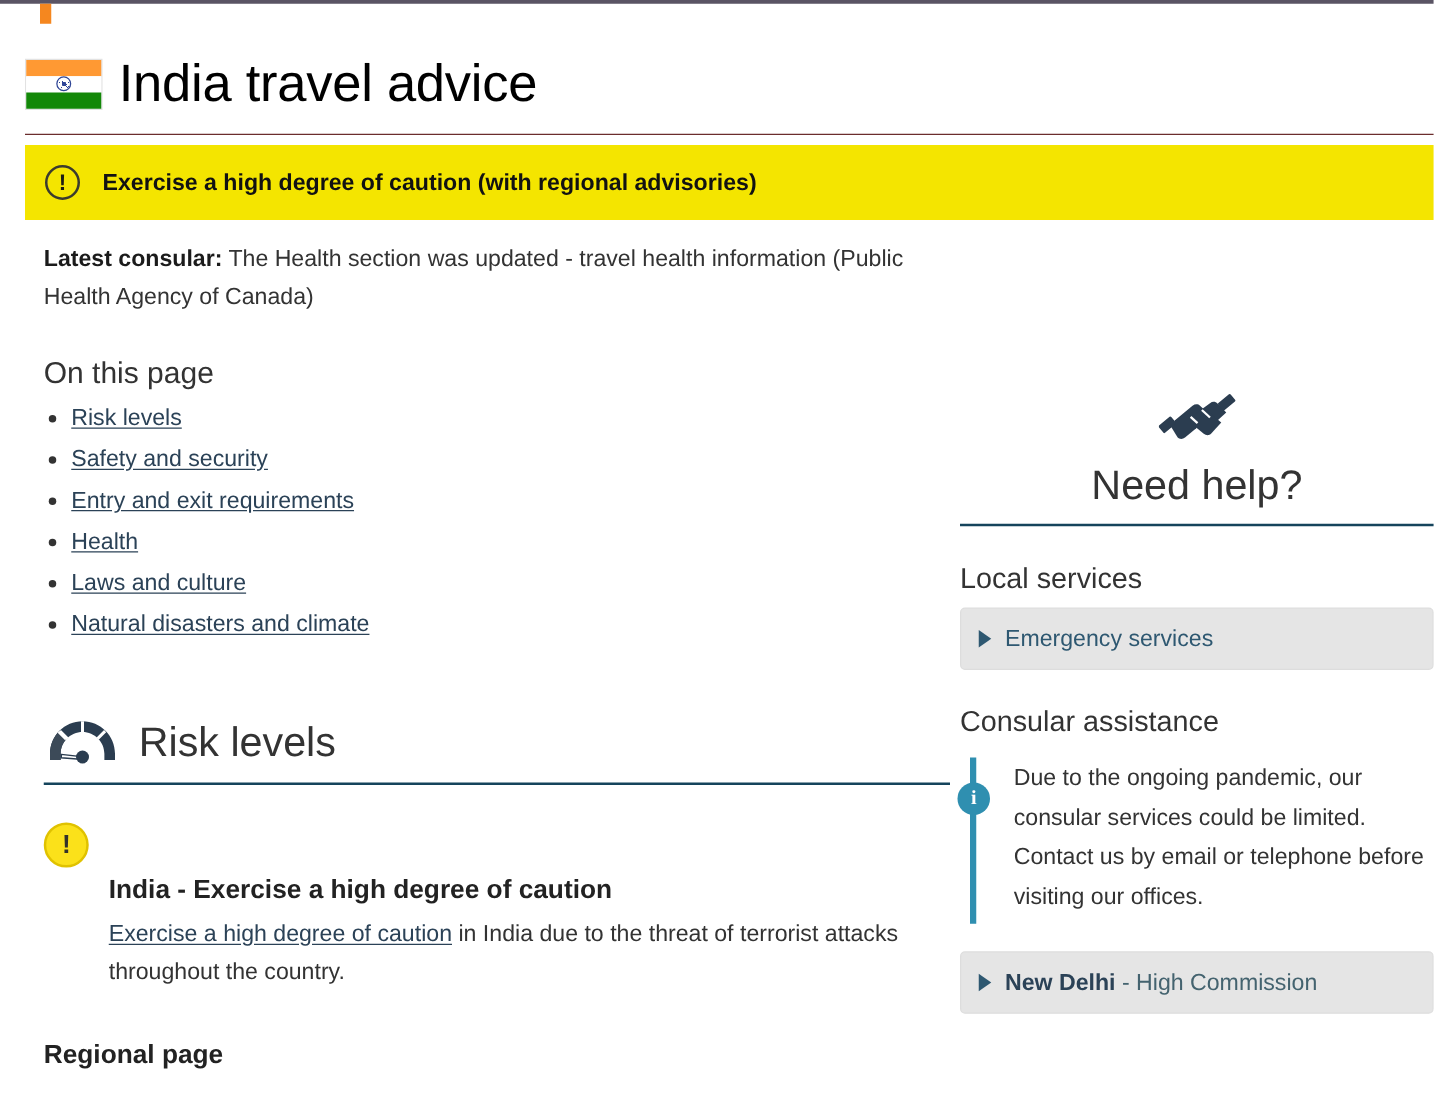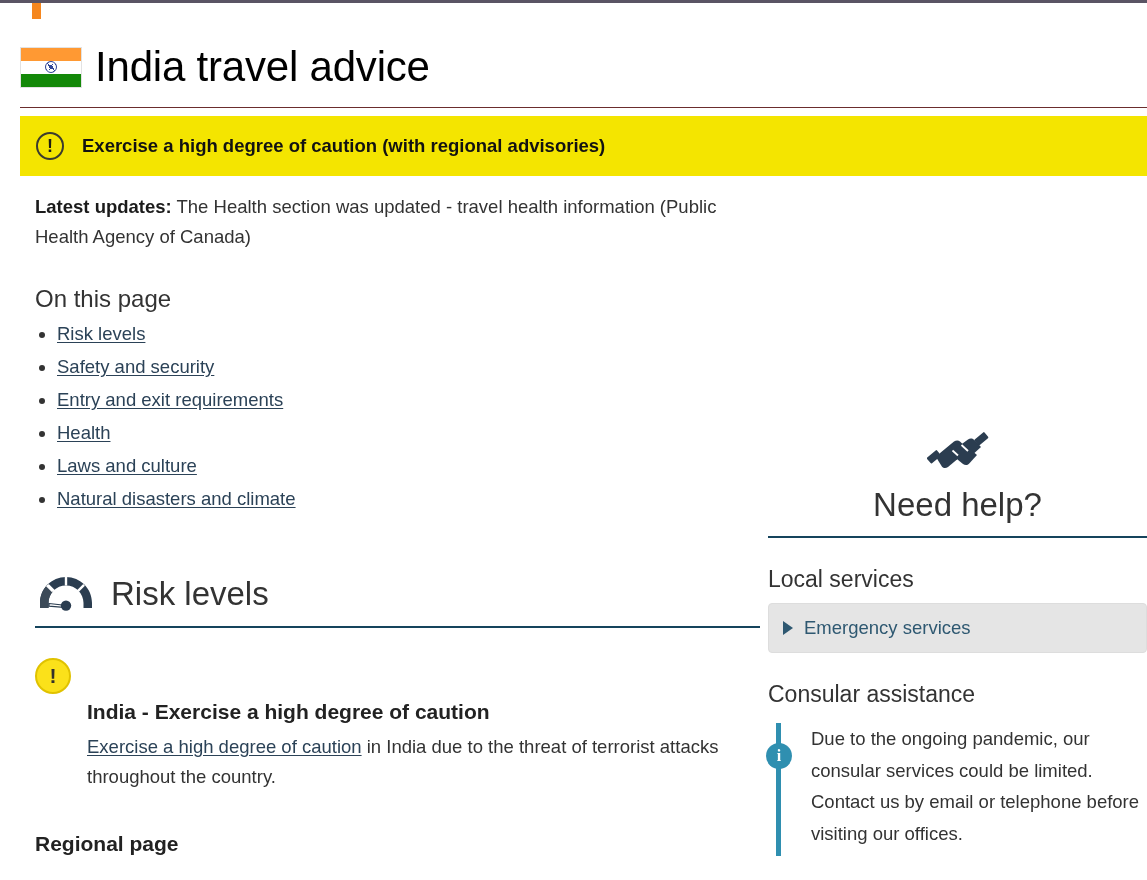--- a/index.html
+++ b/index.html
@@ -123,21 +123,21 @@
     margin: 0 0 17px 0;
     font-size: 18.5px;
     line-height: 1.62;
     color: #333333;
   }
   .updates .lbl { font-weight: 700; color: #1b1b1b; }
 
   
   .columns {
     display: flex;
-    align-items: flex-end;
+    align-items: center;
   }
   .col-main {
     width: 760px;
     flex: 0 0 760px;
     padding-left: 35px;
   }
   .col-side {
     flex: 1 1 auto;
     padding-left: 8px;
     padding-right: 0px;
@@ -320,21 +320,21 @@
     <h1 class="page-title">India travel advice</h1>
   </div>
   <hr class="title-rule">
 
   <div class="alert-banner">
     <span class="alert-icon">!</span>
     <span class="alert-text">Exercise a high degree of caution (with regional advisories)</span>
   </div>
 
   <div class="updates">
-    <p><span class="lbl">Latest updates:</span><span> The Health section was updated - travel health information (Public Health Agency of Canada)</span></p>
+    <p><span class="lbl">Latest consular:</span><span> The Health section was updated - travel health information (Public Health Agency of Canada)</span></p>
   </div>
 
   <div class="columns">
 
     <div class="col-main">
 
       <h2 class="onthispage">On this page</h2>
       <ul class="toc">
         <li><a href="#">Risk levels</a></li>
         <li><a href="#">Safety and security</a></li>
@@ -414,17 +414,23 @@
           </div>
         </div>
 
         <h3 class="side-sub">Consular assistance</h3>
 
         <div class="callout">
           <span class="info-icon">i</span>
           <p>Due to the ongoing pandemic, our consular services could be limited. Contact us by email or telephone before visiting our offices.</p>
         </div>
 
+        <div class="details-box" style="margin-top:22px;">
+          <div class="details-summary">
+            <span class="tri"></span>
+            <span><span class="summary-strong">New Delhi</span><span class="summary-rest"> - High Commission</span></span>
+          </div>
+        </div>
 
       </div>
     </div>
   </div>
 </div>
 
 </body></html>

